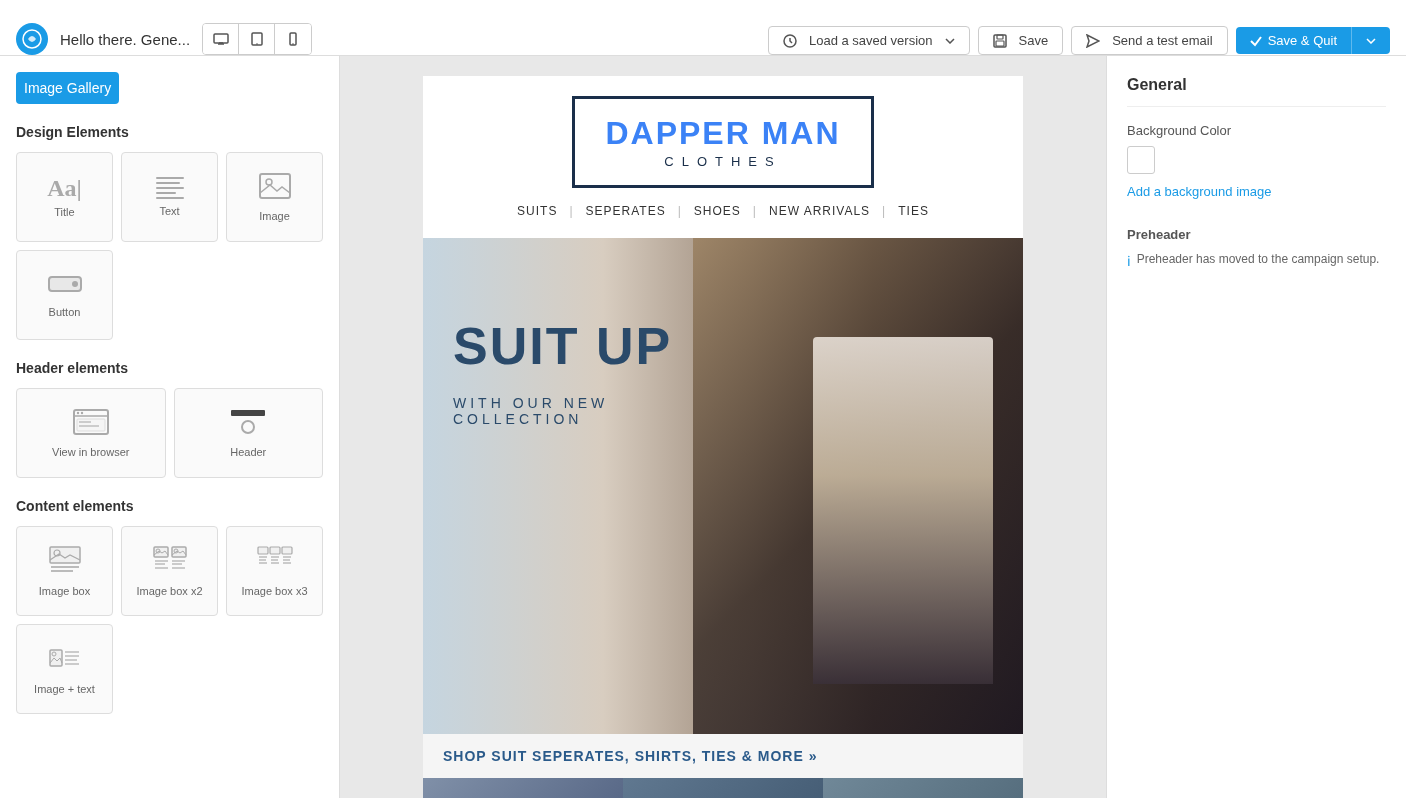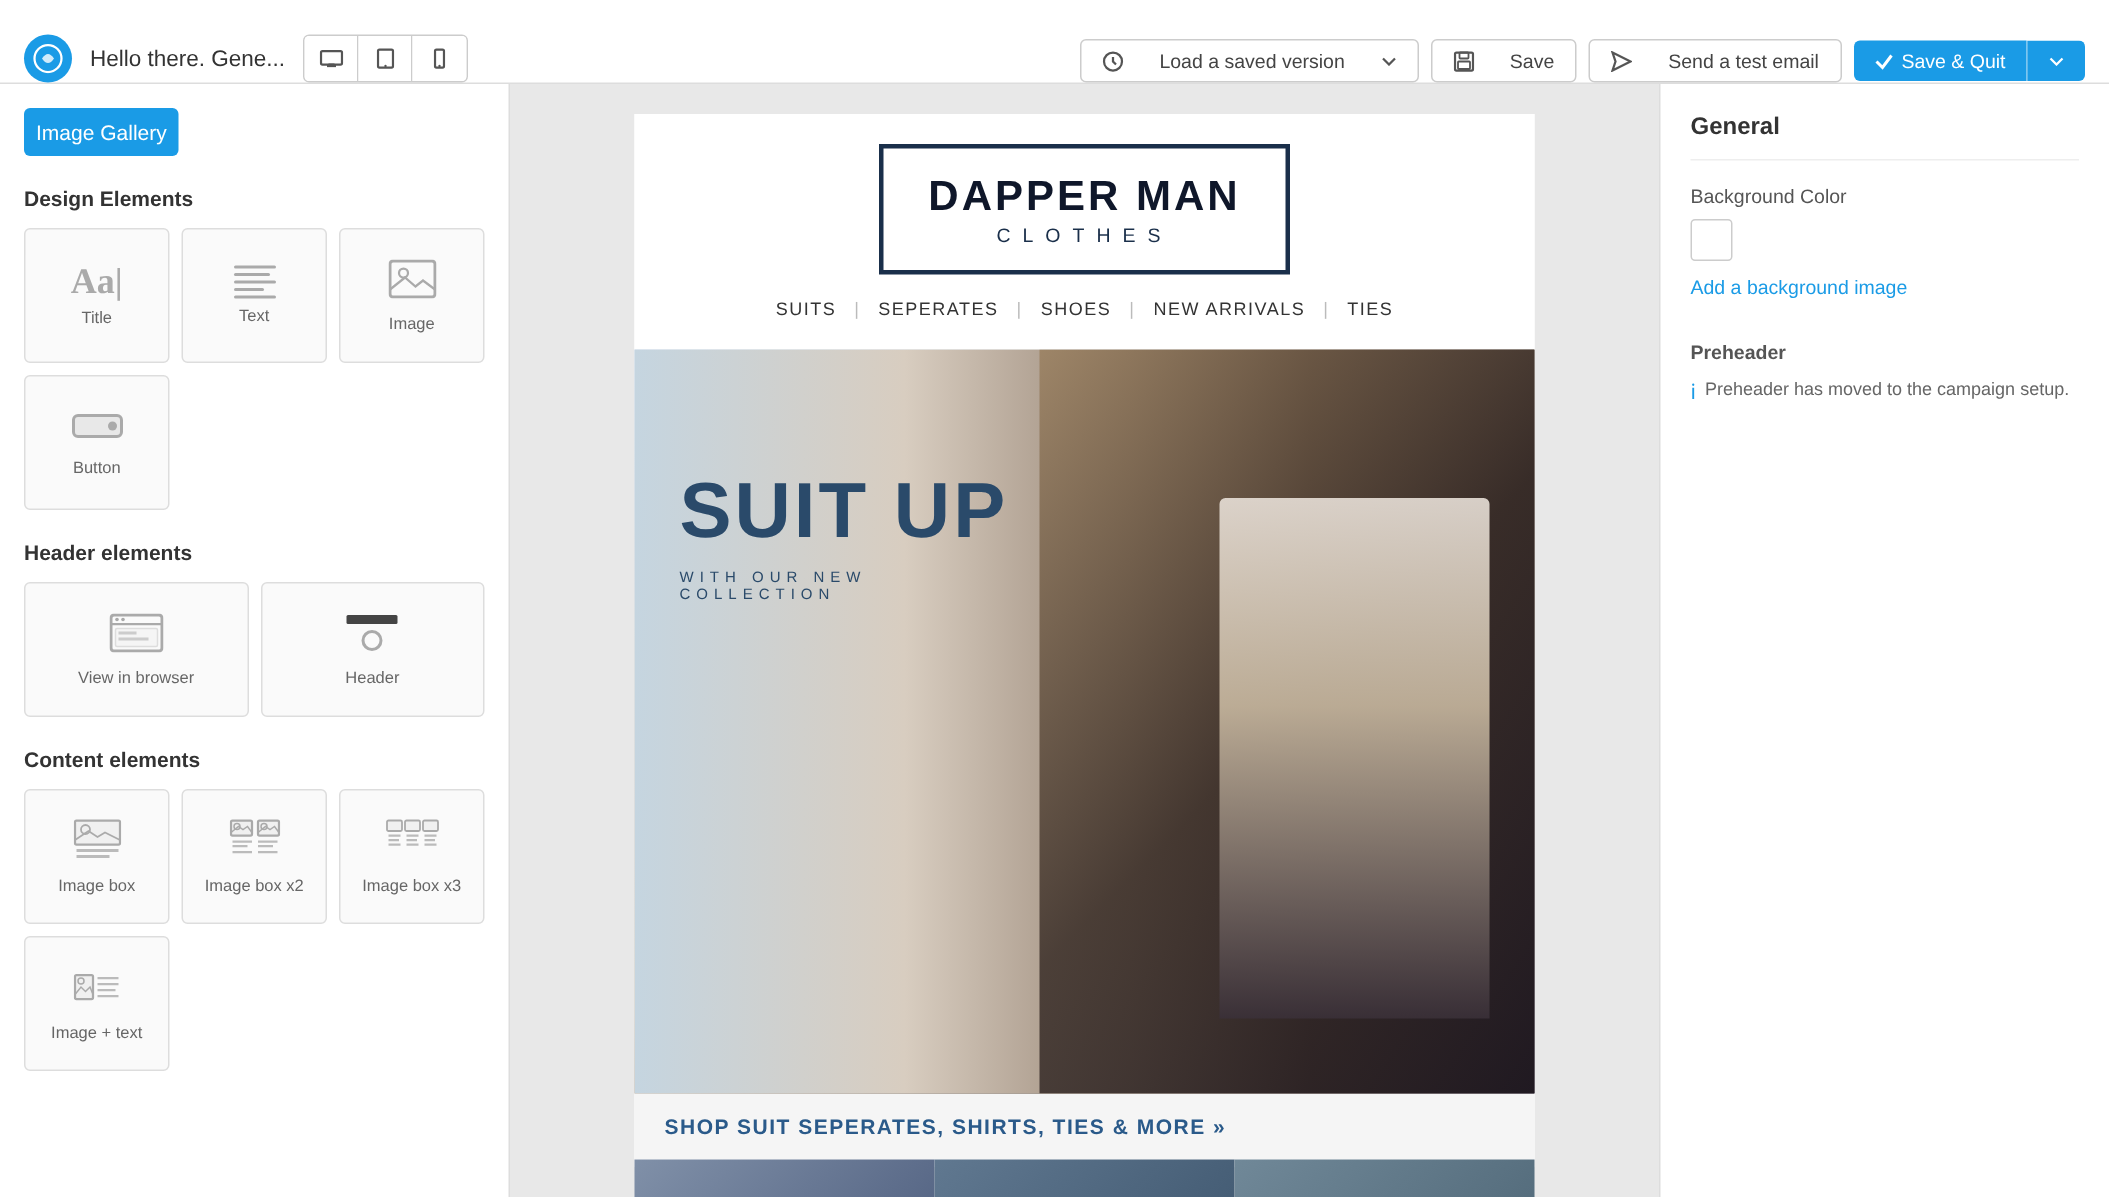--- a/index.html
+++ b/index.html
@@ -12,21 +12,21 @@
       height: 56px; padding: 0 16px; flex-shrink: 0;
     }
     .topbar-left { display: flex; align-items: center; gap: 12px; }
     .topbar-logo { width: 32px; height: 32px; background: #1a9be6; border-radius: 50%; display: flex; align-items: center; justify-content: center; color: #fff; font-weight: bold; font-size: 14px; }
     .topbar-title { font-size: 15px; color: #333; }
     .topbar-view-btns { display: flex; border: 1px solid #ccc; border-radius: 4px; overflow: hidden; }
     .topbar-view-btn { width: 36px; height: 30px; background: #fff; border: none; border-right: 1px solid #ccc; cursor: pointer; display: flex; align-items: center; justify-content: center; color: #555; font-size: 14px; }
     .topbar-view-btn:last-child { border-right: none; }
     .topbar-right { display: flex; align-items: center; gap: 8px; }
     .btn-outline {
-      display: flex; align-items: center; gap: 24px;
+      display: flex; align-items: center; gap: 12px;
       border: 1px solid #ccc; background: #fff; border-radius: 4px;
       padding: 6px 14px; cursor: pointer; font-size: 13px; color: #444;
     }
     .btn-primary {
       display: flex; align-items: center; gap: 6px;
       background: #1a9be6; color: #fff; border: none; border-radius: 4px;
       padding: 6px 14px; cursor: pointer; font-size: 13px;
     }
     .btn-primary-split { display: flex; }
     .btn-primary-split .btn-primary-main { border-radius: 4px 0 0 4px; }
@@ -61,35 +61,35 @@
       background: #fff; width: 600px; min-height: 700px;
     }
     .email-header-bar {
       background: #fff; padding: 20px 30px;
       display: flex; flex-direction: column; align-items: center; justify-content: center;
     }
     .brand-box {
       border: 3px solid #1a2f4a; padding: 16px 30px; display: inline-block; text-align: center;
       margin-bottom: 16px;
     }
-    .brand-name { font-size: 28px; font-weight: 900; color: #0f172a; letter-spacing: 2px; }
+    .brand-name { font-size: 32px; font-weight: 900; color: #3b82f6; letter-spacing: 2px; }
     .brand-sub { font-size: 13px; color: #1a2f4a; letter-spacing: 8px; margin-top: 2px; }
     .nav-bar { display: flex; align-items: center; gap: 0; font-size: 12px; color: #333; letter-spacing: 1px; }
     .nav-item { padding: 0 12px; }
     .nav-sep { color: #bbb; }
     .email-hero {
       position: relative; width: 100%; height: 496px;
       background: linear-gradient(135deg, #c8d8e8 0%, #d4c8b8 40%, #4a3828 70%, #2a2030 100%);
       overflow: hidden;
     }
     .hero-overlay {
       position: absolute; left: 30px; top: 80px;
     }
     .hero-title { font-size: 52px; font-weight: 800; color: #2a4a6a; letter-spacing: 2px; line-height: 1.1; }
-    .hero-sub { font-size: 10px; color: #2a4a6a; letter-spacing: 4px; margin-top: 10px; font-weight: 500; }
+    .hero-sub { font-size: 14px; color: #2a4a6a; letter-spacing: 4px; margin-top: 20px; font-weight: 500; }
     .email-cta { background: #f5f5f5; padding: 14px 20px; }
     .cta-text { font-size: 14px; font-weight: 600; color: #2a5a8a; letter-spacing: 1px; }
     .email-thumbnails { display: flex; gap: 0; }
     .thumb { flex: 1; height: 70px; background: #bbb; }
     .thumb:nth-child(1) { background: linear-gradient(135deg, #8aabca, #5a7890); }
     .thumb:nth-child(2) { background: linear-gradient(135deg, #6a8aaa, #3a5870); }
     .thumb:nth-child(3) { background: linear-gradient(135deg, #7a9aba, #4a6880); }
 
     
     .right-panel { width: 300px; background: #fff; border-left: 1px solid #ddd; padding: 20px; flex-shrink: 0; overflow-y: auto; }

